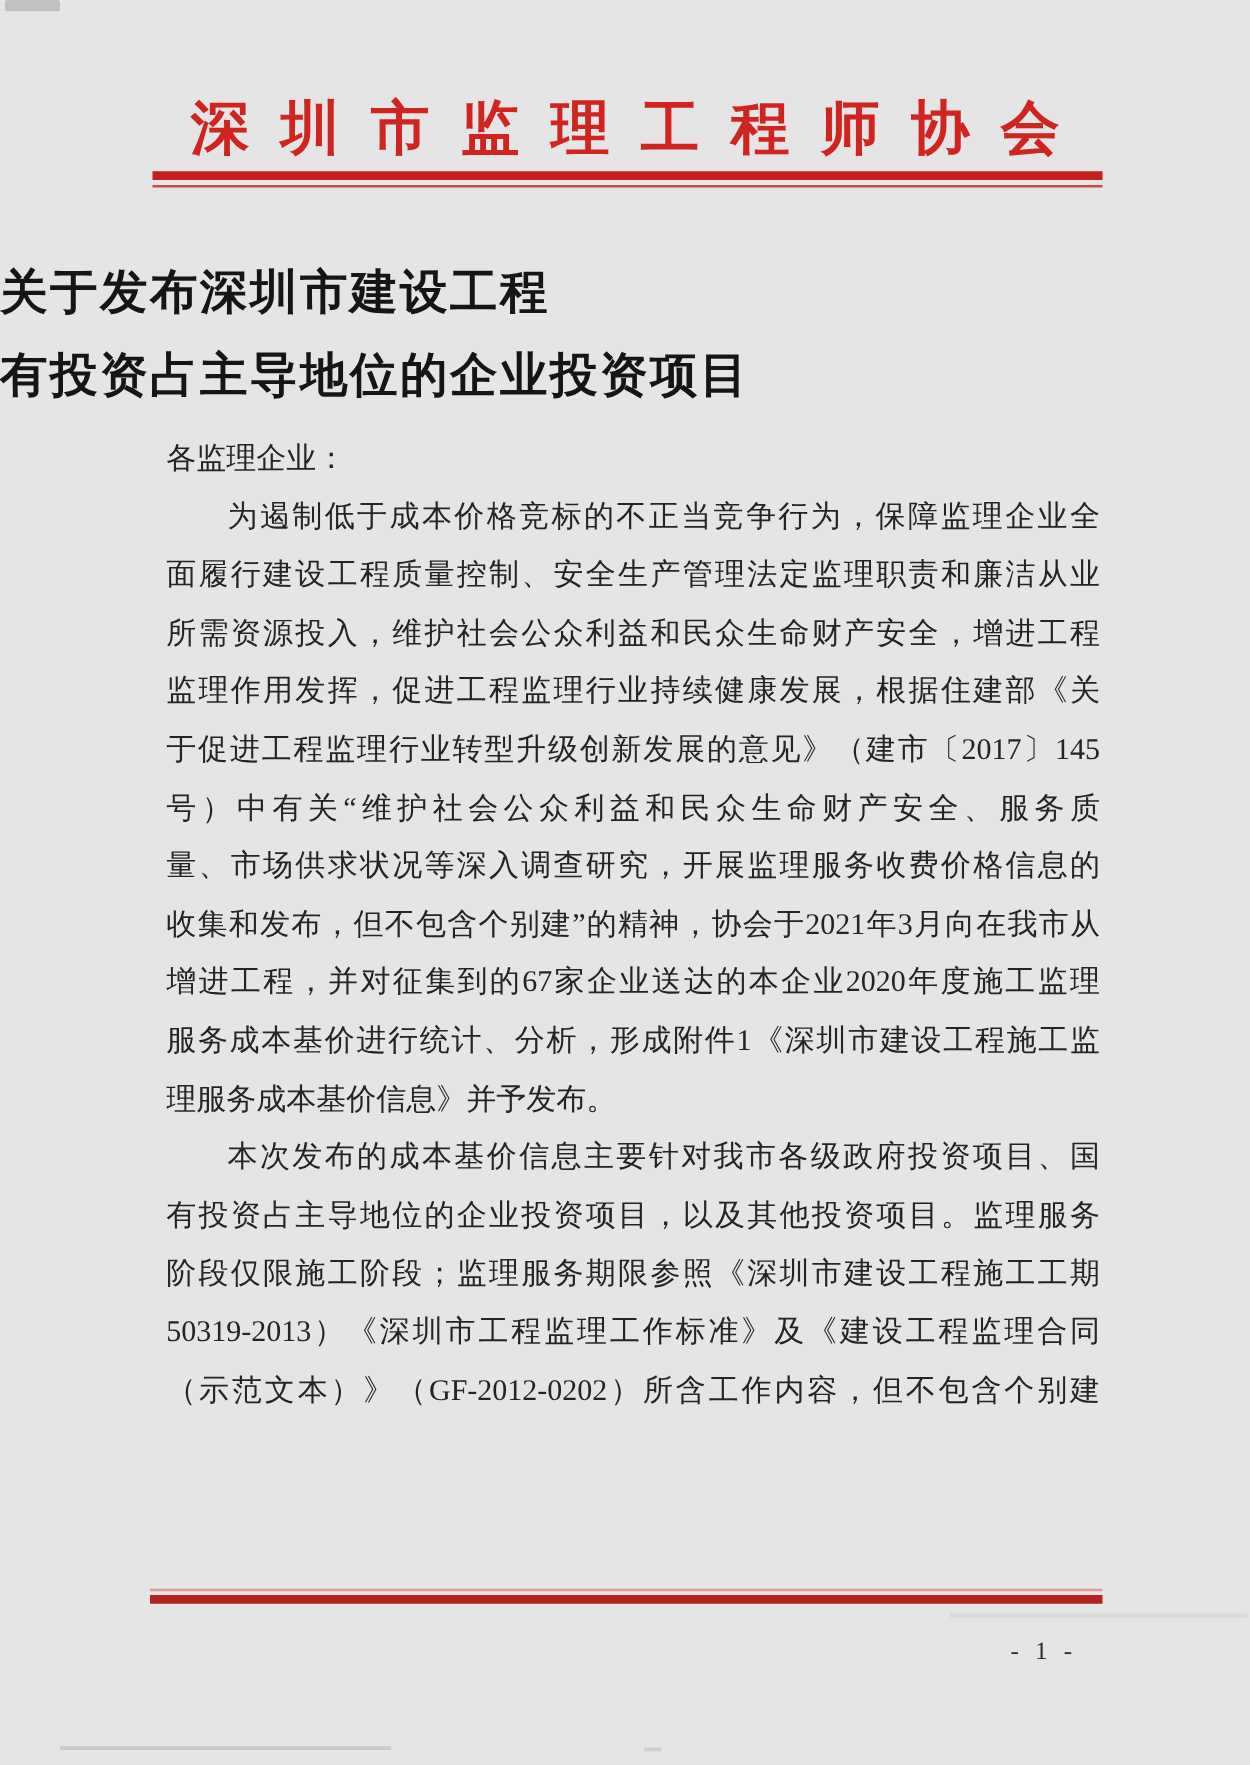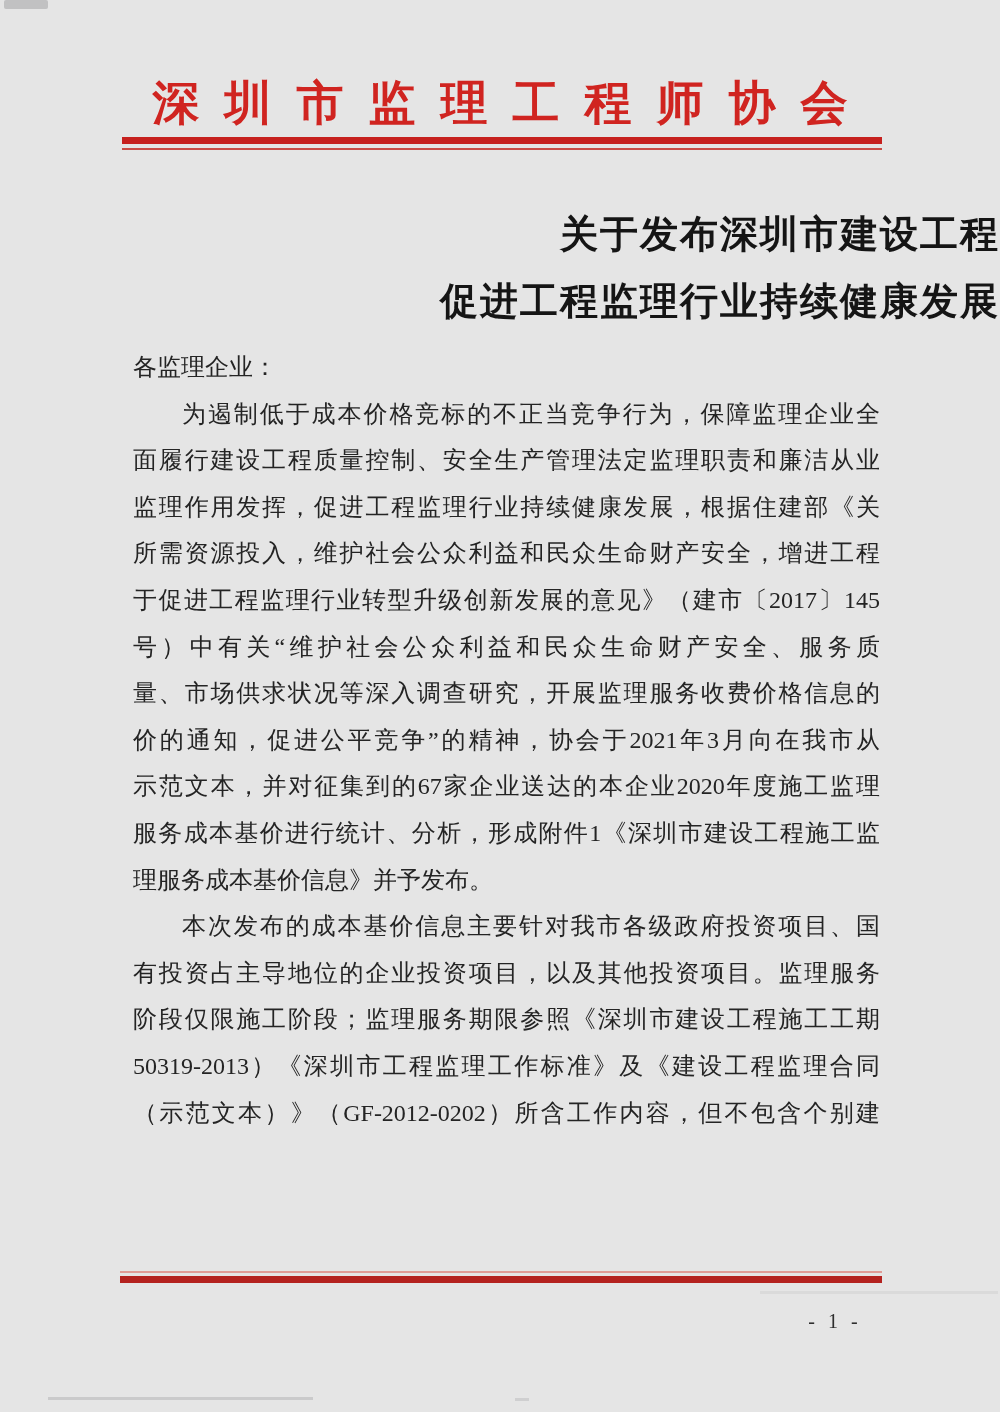--- a/index.html
+++ b/index.html
@@ -41,21 +41,21 @@
     background: #c94b45;
   }
 
   
   .doc-title {
     position: absolute;
     top: 201px;
     left: 0;
     right: 0;
     margin: 0;
-    text-align: right;
+    text-align: left;
     color: #151515;
     font-size: 38px;
     font-weight: bold;
     line-height: 67px;
     letter-spacing: 2px;
   }
   .doc-title .title-line { display: block; }
 
   
   .body-text {
@@ -125,35 +125,35 @@
   <div class="artifact artifact-top-left"></div>
 
   <header>
     <div class="org-title">深圳市监理工程师协会</div>
     <div class="rule header-rule-thick"></div>
     <div class="rule header-rule-thin"></div>
   </header>
 
   <h1 class="doc-title">
     <span class="title-line">关于发布深圳市建设工程</span>
-    <span class="title-line">促进工程监理行业持续健康发展</span>
+    <span class="title-line">有投资占主导地位的企业投资项目</span>
   </h1>
 
   <div class="body-text">
     <div class="line no-stretch">各监理企业：</div>
 
     <div class="line indent">为遏制低于成本价格竞标的不正当竞争行为，保障监理企业全</div>
     <div class="line">面履行建设工程质量控制、安全生产管理法定监理职责和廉洁从业</div>
+    <div class="line">所需资源投入，维护社会公众利益和民众生命财产安全，增进工程</div>
     <div class="line">监理作用发挥，促进工程监理行业持续健康发展，根据住建部《关</div>
-    <div class="line">所需资源投入，维护社会公众利益和民众生命财产安全，增进工程</div>
     <div class="line">于促进工程监理行业转型升级创新发展的意见》（建市〔2017〕145</div>
     <div class="line">号）中有关“维护社会公众利益和民众生命财产安全、服务质</div>
     <div class="line">量、市场供求状况等深入调查研究，开展监理服务收费价格信息的</div>
-    <div class="line">价的通知，促进公平竞争”的精神，协会于2021年3月向在我市从</div>
-    <div class="line">示范文本，并对征集到的67家企业送达的本企业2020年度施工监理</div>
+    <div class="line">收集和发布，但不包含个别建”的精神，协会于2021年3月向在我市从</div>
+    <div class="line">增进工程，并对征集到的67家企业送达的本企业2020年度施工监理</div>
     <div class="line">服务成本基价进行统计、分析，形成附件1《深圳市建设工程施工监</div>
     <div class="line no-stretch">理服务成本基价信息》并予发布。</div>
 
     <div class="line indent">本次发布的成本基价信息主要针对我市各级政府投资项目、国</div>
     <div class="line">有投资占主导地位的企业投资项目，以及其他投资项目。监理服务</div>
     <div class="line">阶段仅限施工阶段；监理服务期限参照《深圳市建设工程施工工期</div>
     <div class="line">50319-2013）《深圳市工程监理工作标准》及《建设工程监理合同</div>
     <div class="line">（示范文本）》（GF-2012-0202）所含工作内容，但不包含个别建</div>
   </div>
 

